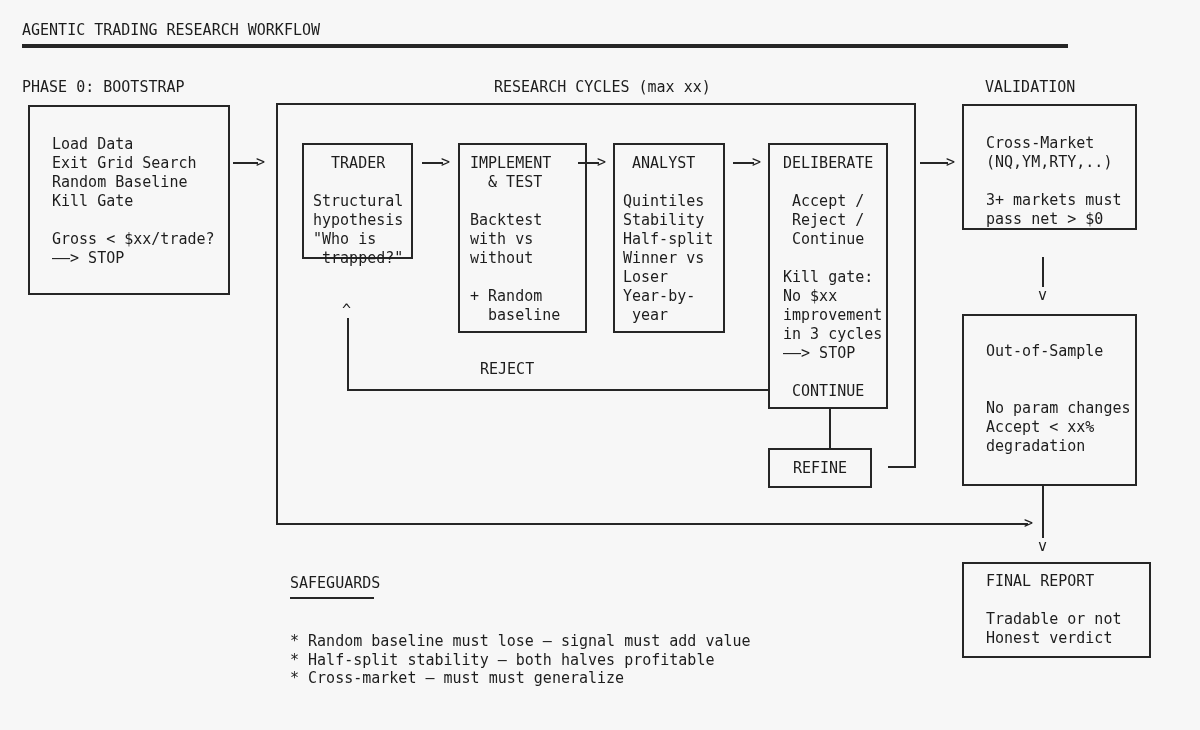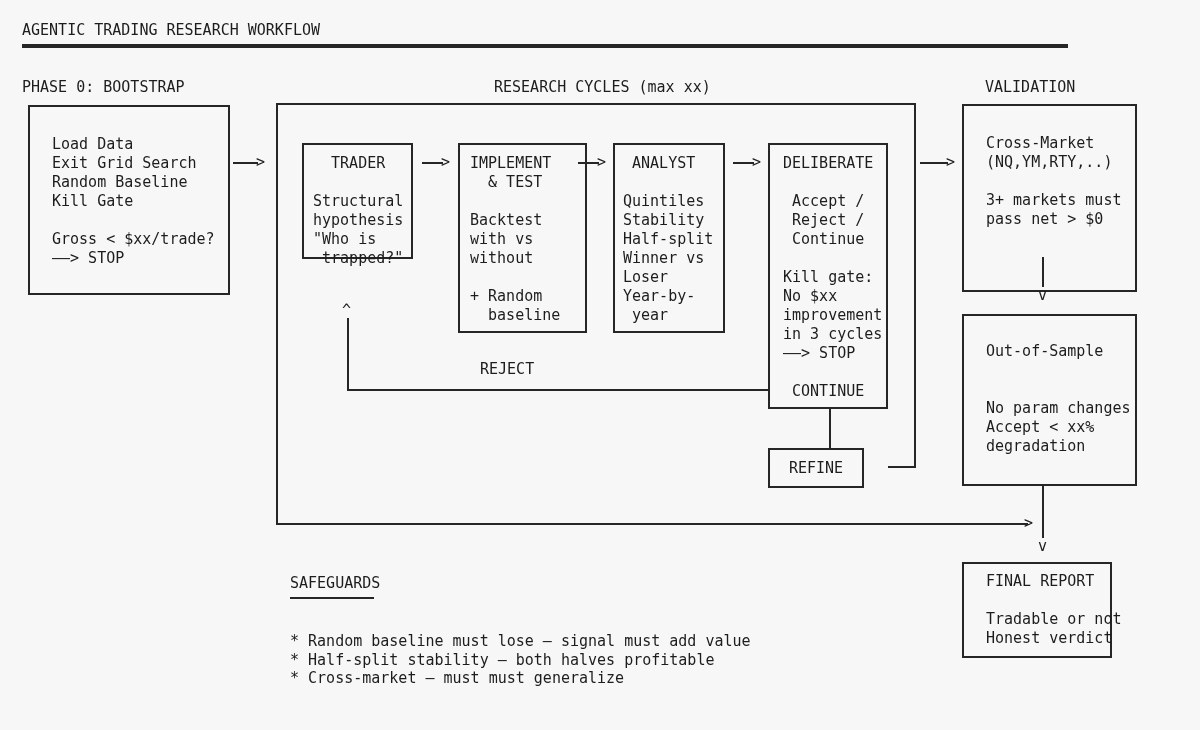--- a/index.html
+++ b/index.html
@@ -18,24 +18,24 @@
   .rule{position:absolute;left:22px;top:44px;width:1046px;height:3px;
         border-top:2px solid #262626;border-bottom:2px solid #262626;}
   .underline{position:absolute;height:2px;background:#262626;}
   .center{display:flex;align-items:center;justify-content:center;}
   
   .b-bootstrap{left:28px;top:105px;width:202px;height:190px;padding:28px 0 0 22px;}
   .b-trader{left:302px;top:143px;width:111px;height:116px;padding:9px 0 0 9px;}
   .b-implement{left:458px;top:143px;width:129px;height:190px;padding:9px 0 0 10px;}
   .b-analyst{left:613px;top:143px;width:112px;height:190px;padding:9px 16px 0 8px;}
   .b-deliberate{left:768px;top:143px;width:120px;height:266px;padding:9px 0 0 13px;}
-  .b-refine{left:768px;top:448px;width:96px;height:40px;}
-  .b-validation{left:962px;top:104px;width:175px;height:188px;padding:28px 0 0 22px;}
+  .b-refine{left:768px;top:448px;width:104px;height:40px;}
+  .b-validation{left:962px;top:104px;width:175px;height:126px;padding:28px 0 0 22px;}
   .b-oos{left:962px;top:314px;width:175px;height:172px;padding:26px 0 0 22px;}
-  .b-final{left:962px;top:562px;width:150px;height:96px;padding:8px 0 0 22px;}
+  .b-final{left:962px;top:562px;width:189px;height:96px;padding:8px 0 0 22px;}
 </style>
 </head>
 <body>
 
 <div class="canvas">
 
   <div class="lbl" style="left:22px;top:21px;">AGENTIC TRADING RESEARCH WORKFLOW</div>
   <div class="rule"></div>
 
   <div class="lbl" style="left:22px;top:78px;">PHASE 0: BOOTSTRAP</div>

